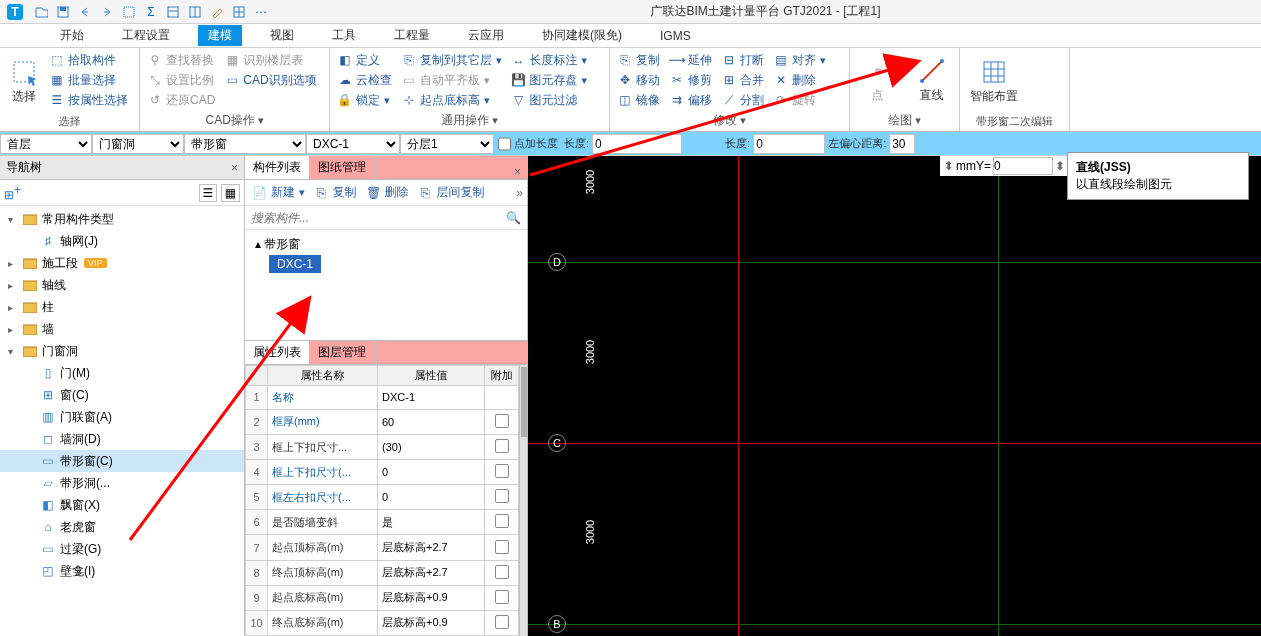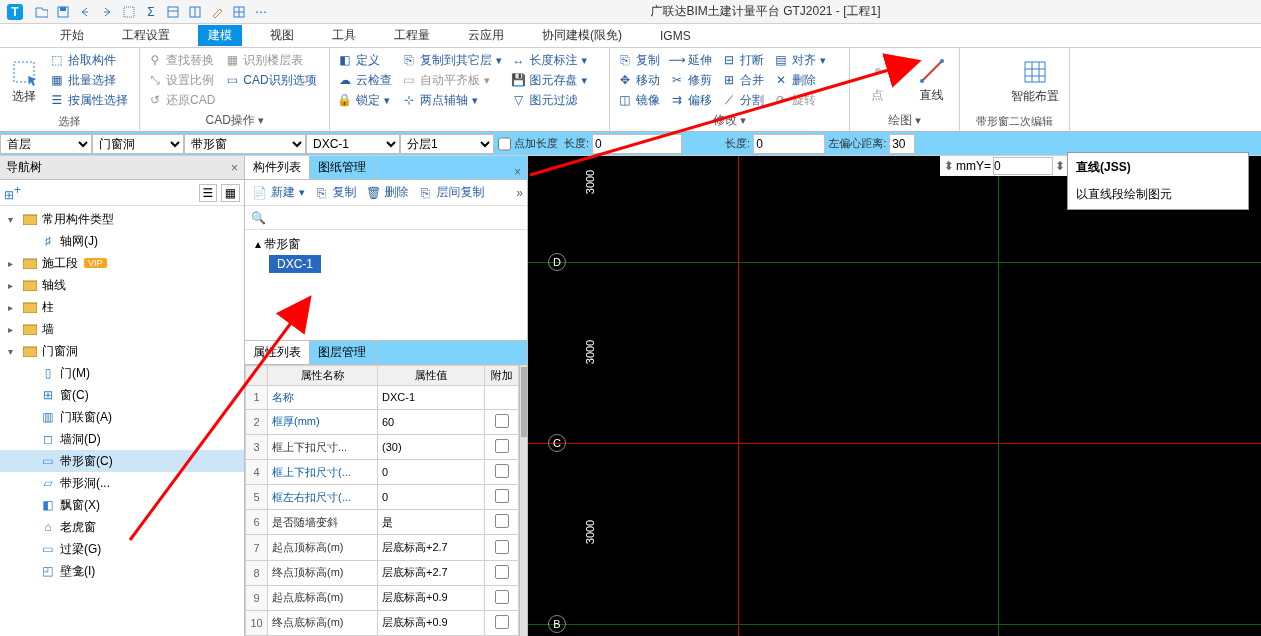--- a/index.html
+++ b/index.html
@@ -47,21 +47,21 @@
 .tnode { display: flex; align-items: center; padding: 2px 4px; cursor: pointer; gap: 4px; height: 22px; }
 .tnode.l1 { padding-left: 8px; }
 .tnode.l2 { padding-left: 40px; }
 .tnode.sel { background: #cde6f7; }
 .tnode .exp { width: 10px; color: #666; font-size: 10px; }
 .tnode .ico { width: 16px; height: 14px; display: inline-flex; align-items: center; justify-content: center; }
 .folder-ico svg rect { fill: #f0c050; stroke: #b08020; }
 
 
 .comppanel { width: 283px; border-right: 1px solid #c0c0c0; display: flex; flex-direction: column; }
-.tabhdr { height: 24px; background: #7dd3fc; display: flex; align-items: flex-end; border-bottom: 1px solid #c0c0c0; }
+.tabhdr { height: 24px; background: #fca5a5; display: flex; align-items: flex-end; border-bottom: 1px solid #c0c0c0; }
 .tabhdr .tab { padding: 3px 8px; cursor: pointer; border-right: 1px solid #c0c0c0; }
 .tabhdr .tab.active { background: #fff; }
 .comppanel .bar { height: 26px; display: flex; align-items: center; gap: 2px; padding: 0 4px; border-bottom: 1px solid #e0e0e0; }
 .comppanel .search { height: 24px; border-bottom: 1px solid #e0e0e0; display: flex; align-items: center; }
 .comppanel .search input { flex: 1; border: none; outline: none; padding: 0 6px; color: #888; font-style: italic; }
 .complist { flex: 0 0 110px; padding: 4px; }
 .complist .group { padding: 2px 6px; font-size: 12px; }
 .complist .item { padding: 2px 6px; margin-left: 20px; }
 .complist .item.sel { background: #2968c0; color: #fff; width: fit-content; padding: 2px 8px; }
 
@@ -80,21 +80,21 @@
 .canvas { flex: 1; background: #000; position: relative; }
 .canvas .axis-lbl { position: absolute; color: #fff; background: rgba(0,0,0,0); border: 1px solid #888; border-radius: 50%; width: 18px; height: 18px; display: flex; align-items: center; justify-content: center; font-size: 11px; }
 .canvas .dim { position: absolute; color: #fff; font-size: 11px; transform: rotate(-90deg); }
 .gline { position: absolute; background: #0a650a; }
 .gline.h { height: 1px; left: 0; right: 0; }
 .gline.v { width: 1px; top: 0; bottom: 0; }
 .gline.red { background: #cc0000; }
 
 
 .tooltip { position: absolute; right: 12px; top: 152px; width: 182px; background: #fff; border: 1px solid #999; padding: 6px 8px; font-size: 12px; z-index: 100; }
-.tooltip .tt-title { font-weight: bold; margin-bottom: 10px; }
+.tooltip .tt-title { font-weight: bold; margin-bottom: 0; }
 
 
 .coordbar { position: absolute; right: 0; top: 154px; height: 20px; display: flex; align-items: center; gap: 2px; background: #fafafa; padding: 0 4px; z-index: 50; }
 .coordbar input { width: 60px; height: 18px; border: 1px solid #c0c0c0; }
 
 
 .arrows { position: absolute; top: 0; left: 0; width: 1261px; height: 636px; pointer-events: none; z-index: 200; }
 
 .vip { background: #f5a623; color: #fff; font-size: 9px; padding: 0 4px; border-radius: 2px; margin-left: 2px; }
 .sb { width: 8px; background: #e0e0e0; border-left: 1px solid #c0c0c0; }
@@ -249,31 +249,32 @@
           </div>
         <div class="rbtn">
             <span class="ico">☁</span>
             <span>云检查</span>
           </div>
         <div class="rbtn"><span class="ico">🔒</span><span>锁定</span> ▾</div>
       </div>
       <div class="col">
         <div class="rbtn"><span class="ico">⎘</span><span>复制到其它层</span> ▾</div>
         <div class="rbtn gray"><span class="ico">▭</span><span>自动平齐板</span> ▾</div>
-        <div class="rbtn"><span class="ico">⊹</span><span>两点辅轴</span> ▾</div>
+        <div class="rbtn"><span class="ico">⊹</span><span>起点底标高</span> ▾</div>
       </div>
       <div class="col">
         <div class="rbtn"><span class="ico">↔</span><span>长度标注</span> ▾</div>
         <div class="rbtn"><span class="ico">💾</span><span>图元存盘</span> ▾</div>
         <div class="rbtn">
             <span class="ico">▽</span>
             <span>图元过滤</span>
           </div>
       </div>
     </div>
+    <div class="label"><span>通用操作</span> ▾</div>
   </div>
 
   <div class="rgroup" style="width:240px">
     <div class="body">
       <div class="col">
         <div class="rbtn">
             <span class="ico">⎘</span>
             <span>复制</span>
           </div>
         <div class="rbtn">
@@ -346,21 +347,21 @@
               <circle cx="24" cy="4" r="2" fill="#3080d0"></circle>
             </svg>
           </div>
         <span>直线</span>
       </div>
     </div>
     <div class="label"><span>绘图</span> ▾</div>
   </div>
 
   <div class="rgroup" style="width:110px">
-    <div class="body" style="justify-content:flex-end">
+    <div class="body" style="justify-content:flex-start">
       <div class="rbtn-big" style="width:60px">
         <div class="icobig">
             <svg width="28" height="28">
               <rect x="4" y="4" width="20" height="20" fill="none" stroke="#3080d0"></rect>
               <line x1="4" y1="11" x2="24" y2="11" stroke="#3080d0"></line>
               <line x1="4" y1="18" x2="24" y2="18" stroke="#3080d0"></line>
               <line x1="11" y1="4" x2="11" y2="24" stroke="#3080d0"></line>
               <line x1="18" y1="4" x2="18" y2="24" stroke="#3080d0"></line>
             </svg>
           </div>
@@ -522,20 +523,21 @@
           <span>删除</span>
         </div>
       <div class="rbtn">
           <span class="ico">⎘</span>
           <span>层间复制</span>
         </div>
       <span style="flex:1"></span>
         <span style="color:#666">»</span>
     </div>
     <div class="search">
+      <input placeholder="搜索构件..." style="">
       <span style="padding:0 6px;color:#3080d0">🔍</span>
     </div>
     <div class="complist">
       <div class="group">▴ <span>带形窗</span></div>
       <div class="item sel">DXC-1</div>
     </div>
 
     <div class="propgrid">
       <div class="tabhdr">
         <div class="tab active">属性列表</div>

